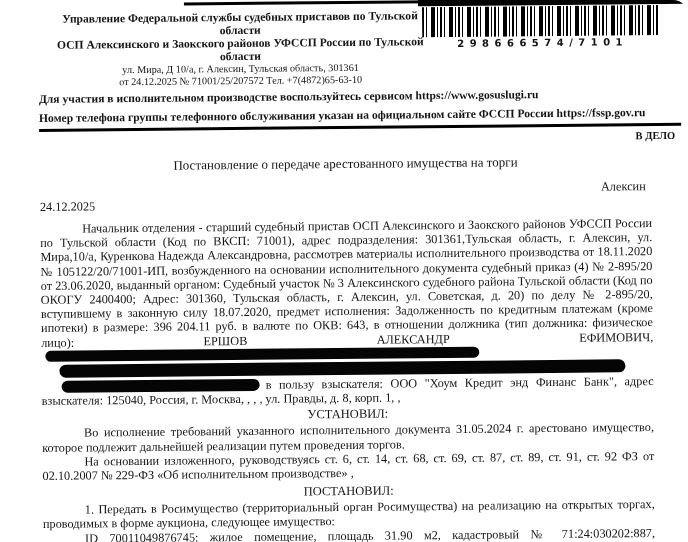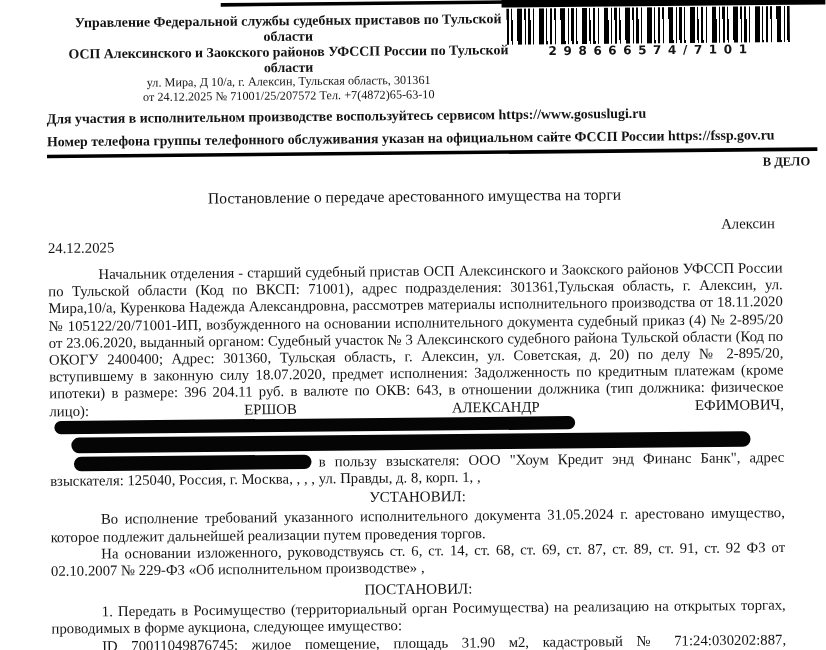--- a/index.html
+++ b/index.html
@@ -1,19 +1,20 @@
 <!DOCTYPE html>
 <html><head>
 <meta charset="utf-8">
 <style>
   html,body{margin:0;padding:0;background:#ffffff;}
   .page{
     position:relative;width:688px;height:542px;overflow:hidden;
     background:#ffffff;color:#141414;
     font-family:"Liberation Serif","DejaVu Serif",serif;
+    border-radius:15px;
   }
   .sheet{
     position:absolute;inset:0;
     transform:rotate(-0.55deg);
     transform-origin:50% 40%;
   }
   
   .top-edge-thin{position:absolute;top:1px;left:186px;width:250px;height:3px;background:#000;}
   .top-edge-thick{position:absolute;top:0px;left:420px;right:-12px;height:7px;background:#000;}
   

